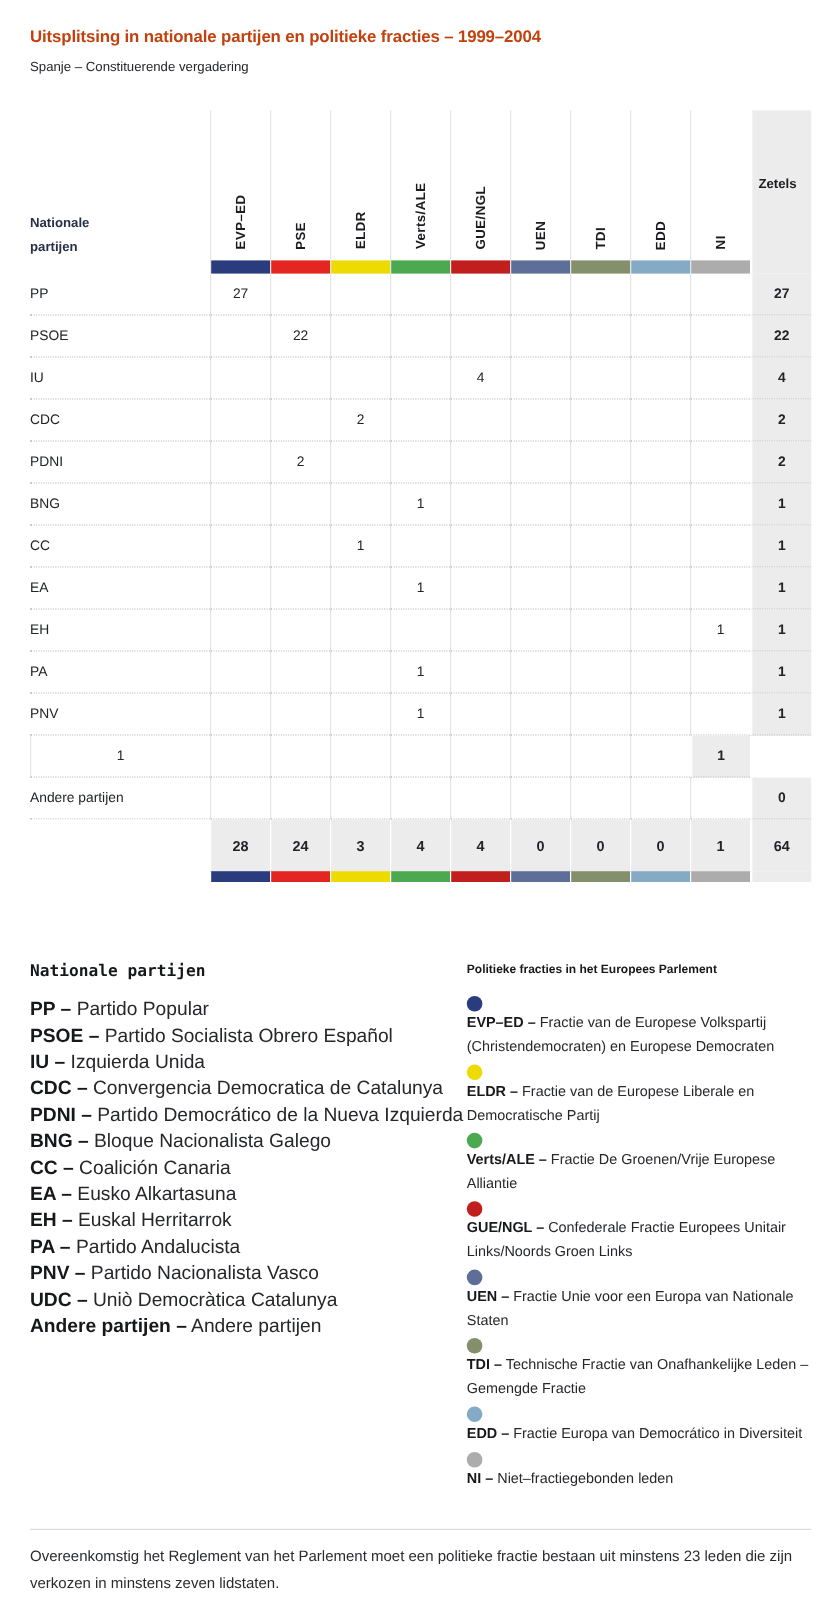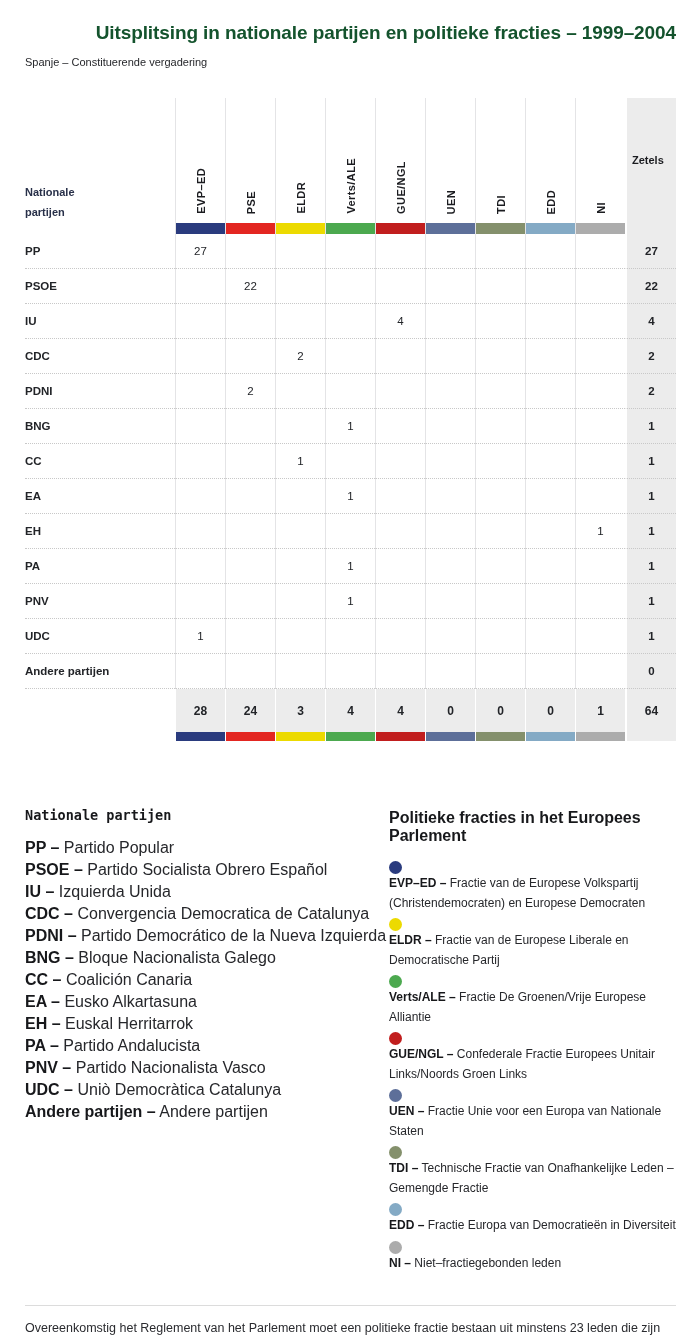--- a/index.html
+++ b/index.html
@@ -1,50 +1,50 @@
 <!DOCTYPE html>
 <html><head>
 <meta charset="utf-8">
 <style>
   html,body{margin:0;padding:0;background:#fff;}
   body{width:700px;min-height:1338px;color:#1b1c20;font-family:"Liberation Sans",sans-serif;-webkit-font-smoothing:antialiased;}
   .page{padding:22px 24px 0 25px;}
-  h1{font-size:19px;margin:0 0 12px;color:#14532d;letter-spacing:-0.1px;text-align:right;}
+  h1{font-size:14px;margin:0 0 12px;color:#c2410c;letter-spacing:-0.1px;}
   .subtitle{font-size:11px;color:#26272b;margin:0 0 30px;}
 
   
   .grid-cols{display:grid;grid-template-columns:150px repeat(9,50px) 51px;}
   .thead{height:136px;}
   .hlabel{display:flex;align-items:flex-end;padding-bottom:12px;}
   .hlabel-text{font-weight:700;font-size:11px;line-height:20px;width:54px;word-break:break-all;color:#283049;}
   .hcol{border-left:1px solid #e4e4e6;display:flex;flex-direction:column;justify-content:flex-end;align-items:center;}
   .rot{writing-mode:vertical-rl;transform:rotate(180deg);font-weight:700;font-size:11px;letter-spacing:.4px;margin-bottom:9px;white-space:nowrap;}
   .bar{height:11px;width:100%;}
   .hseats{background:#ececec;border-left:2px solid #fff;display:flex;align-items:center;padding:0 0 12px 5px;font-weight:700;font-size:11px;}
   .trow{height:35px;}
   .cell{display:flex;align-items:center;justify-content:center;font-size:11.5px;border-left:1px solid #e4e4e6;border-bottom:1px dotted #c8c8c8;color:#222428;}
-  .cell.label{border-left:none;justify-content:flex-start;font-weight:700;}
+  .cell.label{border-left:none;justify-content:flex-start;font-weight:400;}
   .cell.seats{background:#ececec;border-left:2px solid #fff;font-weight:700;}
   .totals{height:43px;}
   .totals .cell{border-bottom:none;background:#ececec;font-weight:700;border-left:1px solid #fff;font-size:12px;}
   .totals .cell.label{background:#fff;border-left:none;}
   .totals .cell.seats{border-left:2px solid #fff;}
   .botbar-row{height:9px;}
   .botbar{border-left:1px solid #fff;}
   .botbar-seats{background:#ececec;border-left:2px solid #fff;}
   .contents{display:contents;}
 
   
   .legends{display:flex;margin-top:66px;}
   .lp{flex:0 0 364px;width:364px;}
   .mono-h{font-family:"DejaVu Sans Mono",monospace;font-size:13.5px;font-weight:700;margin:0 0 14px;color:#17181b;}
   .pitem{margin:0;font-size:16px;line-height:22px;color:#26272b;}
   .pitem b{color:#17181b;}
   .lg{flex:1;}
-  .gh{font-size:16px;font-weight:700;margin:2px 0 13px;color:#17181b;}
+  .gh{font-size:10px;font-weight:700;margin:2px 0 13px;color:#17181b;}
   .gitem{display:flex;margin-bottom:2px;flex-direction:column;}
   .dot{width:13px;height:13px;border-radius:50%;flex:0 0 13px;margin:3px 9px 0 0;}
   .gtext{margin:0;font-size:12px;line-height:19.5px;color:#26272b;}
   .gtext b{color:#17181b;}
 
   
   .footnote-wrap{margin-top:30px;border-top:1px solid #dcdcdc;border-bottom:1px solid #dcdcdc;padding:11px 0 13px;}
   .footnote{margin:0;font-size:12.5px;line-height:22px;color:#2a2b2f;}
   .footer{display:flex;justify-content:space-between;align-items:center;padding:12px 0 10px;}
   .source{font-size:13.5px;color:#222;text-align:center;}
@@ -269,21 +269,20 @@
           <div class="cell">1</div>
           <div class="cell"></div>
           <div class="cell"></div>
           <div class="cell"></div>
           <div class="cell"></div>
           <div class="cell"></div>
           <div class="cell seats">1</div>
         </div>
 
         <div class="trow grid-cols">
-          <div class="cell label">UDC</div>
           <div class="cell">1</div>
           <div class="cell"></div>
           <div class="cell"></div>
           <div class="cell"></div>
           <div class="cell"></div>
           <div class="cell"></div>
           <div class="cell"></div>
           <div class="cell"></div>
           <div class="cell"></div>
           <div class="cell seats">1</div>
@@ -420,21 +419,21 @@
             <p class="gtext"><b>UEN –</b> <span>Fractie Unie voor een Europa van Nationale Staten</span></p>
           </div>
 
           <div class="gitem">
             <span class="dot" style="background: rgb(132, 144, 108);"></span>
             <p class="gtext"><b>TDI –</b> <span>Technische Fractie van Onafhankelijke Leden – Gemengde Fractie</span></p>
           </div>
 
           <div class="gitem">
             <span class="dot" style="background: rgb(132, 170, 197);"></span>
-            <p class="gtext"><b>EDD –</b> <span>Fractie Europa van Democratieën in Diversiteit</span></p>
+            <p class="gtext"><b>EDD –</b> <span>Fractie Europa van Democrático in Diversiteit</span></p>
           </div>
 
           <div class="gitem">
             <span class="dot" style="background: rgb(172, 172, 172);"></span>
             <p class="gtext"><b>NI –</b> <span>Niet–fractiegebonden leden</span></p>
           </div>
         </div>
     </section>
   </div>
 

